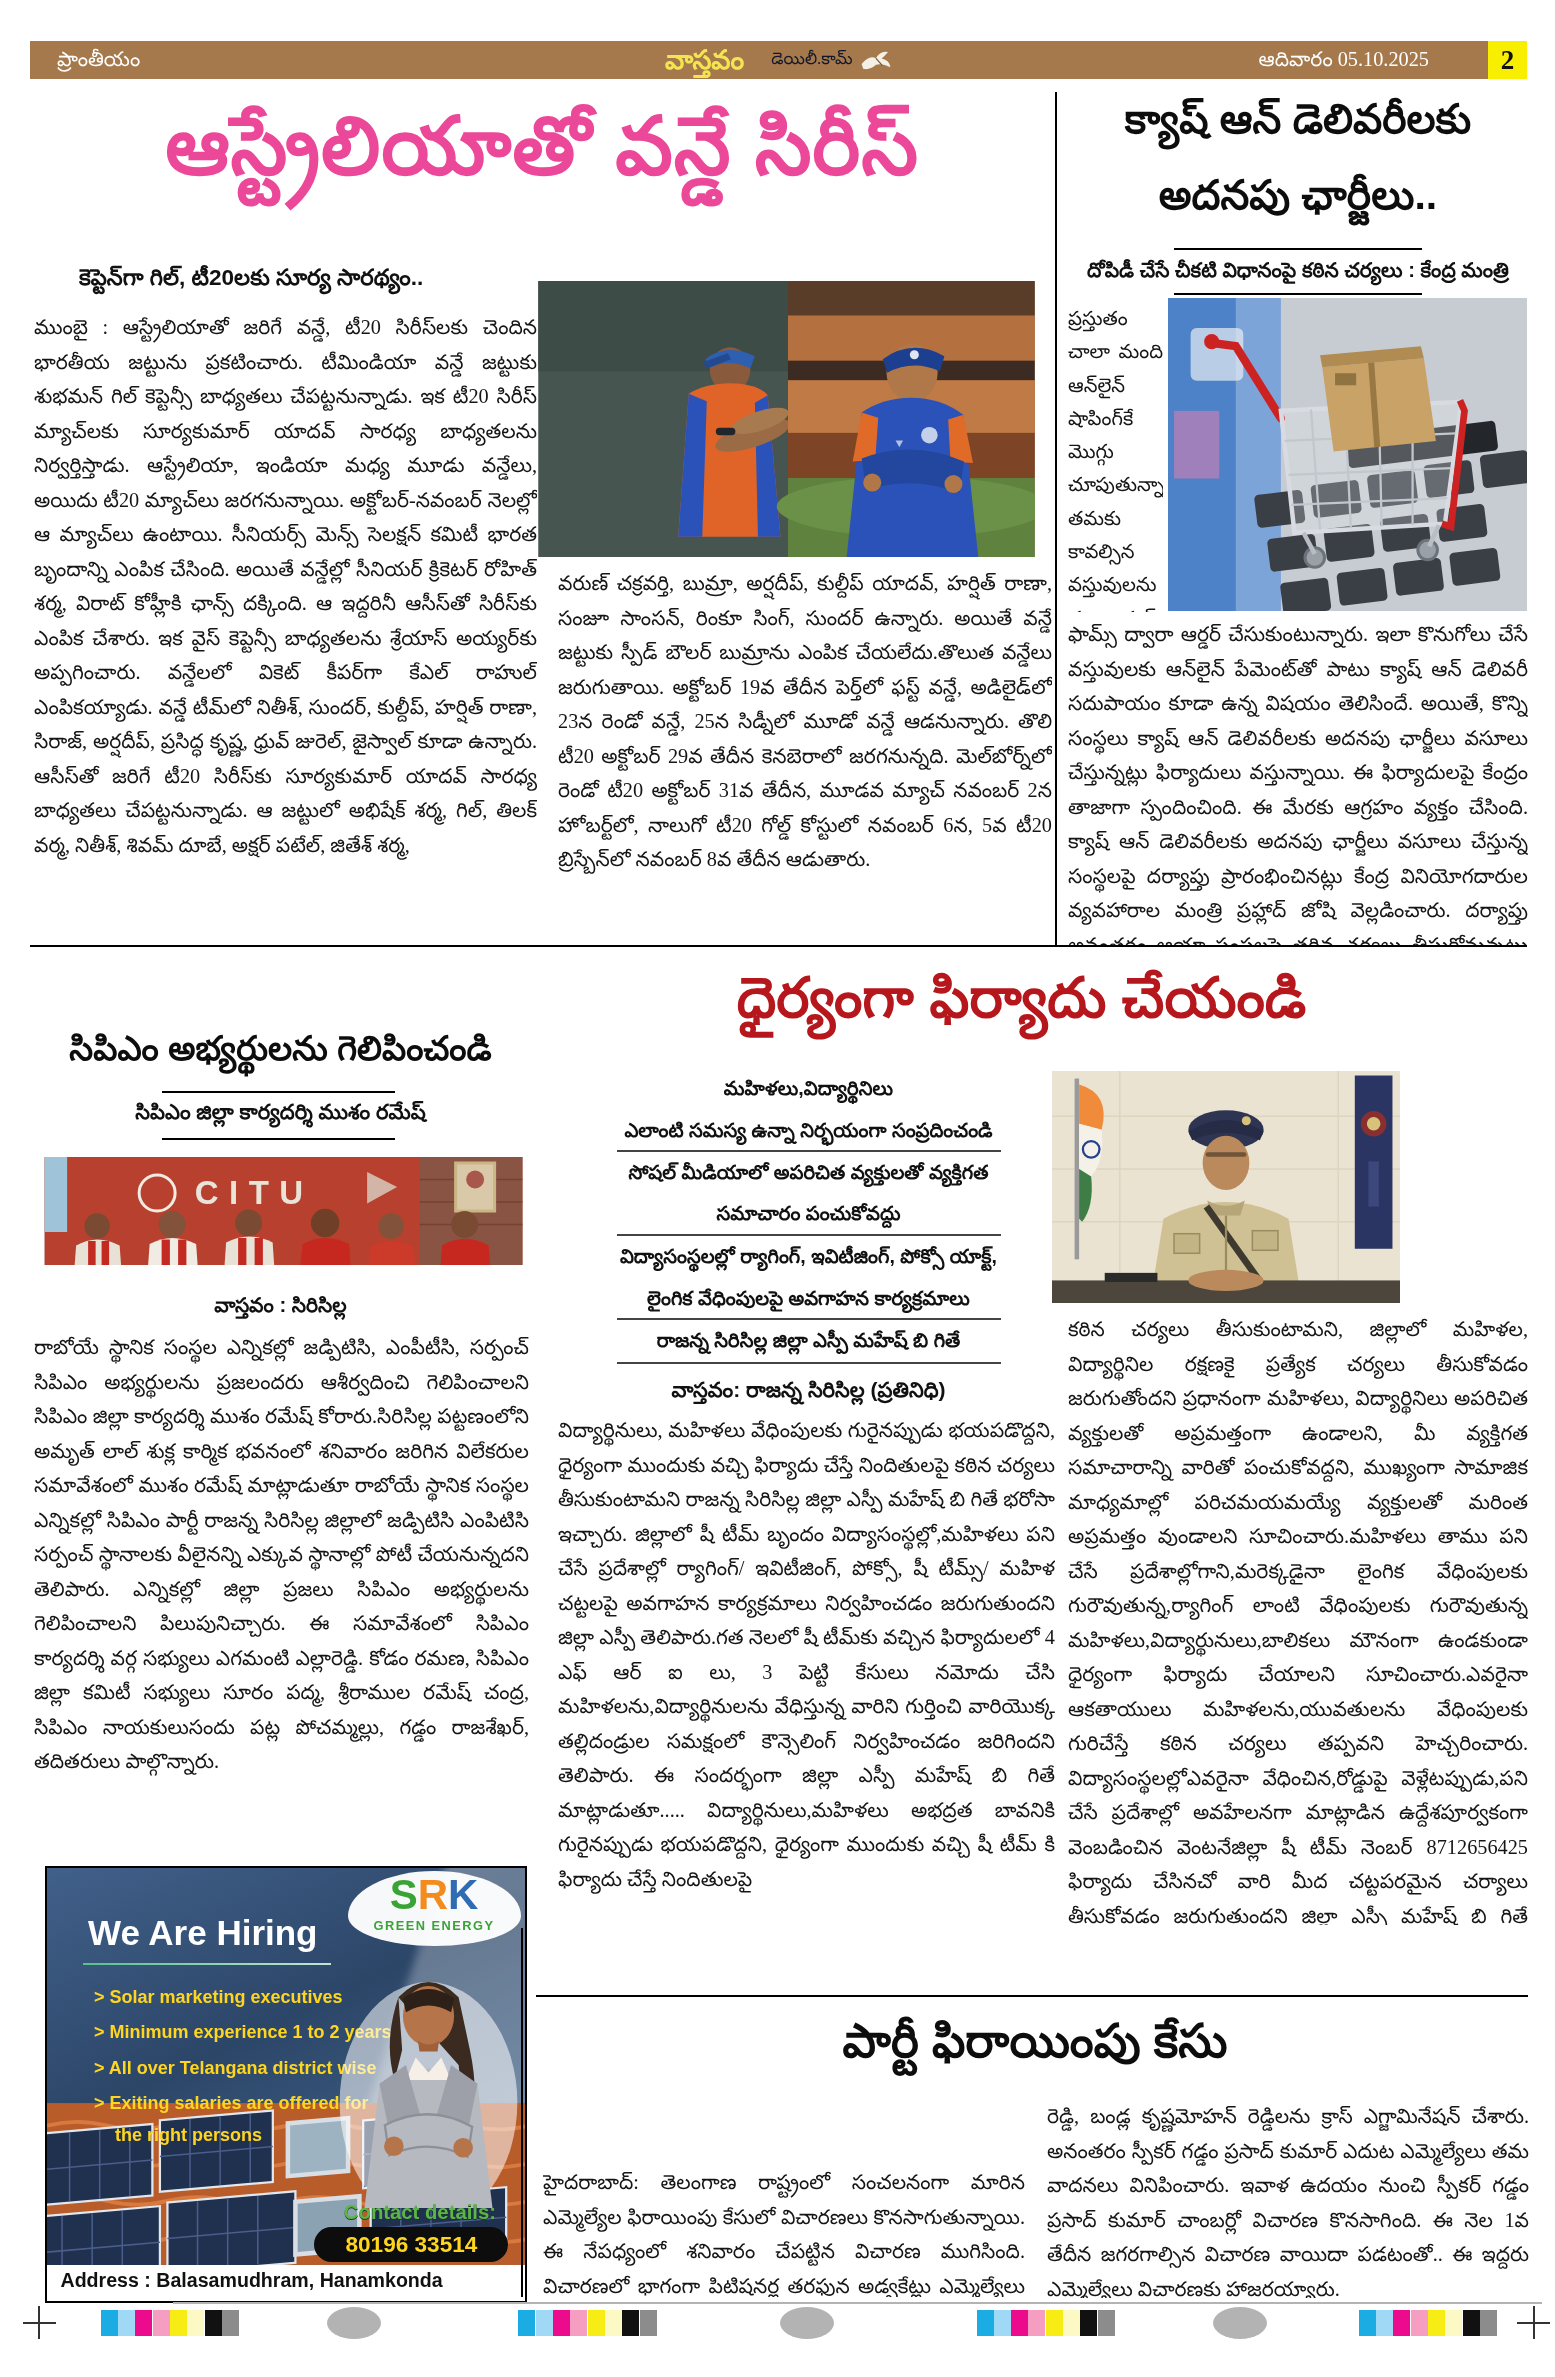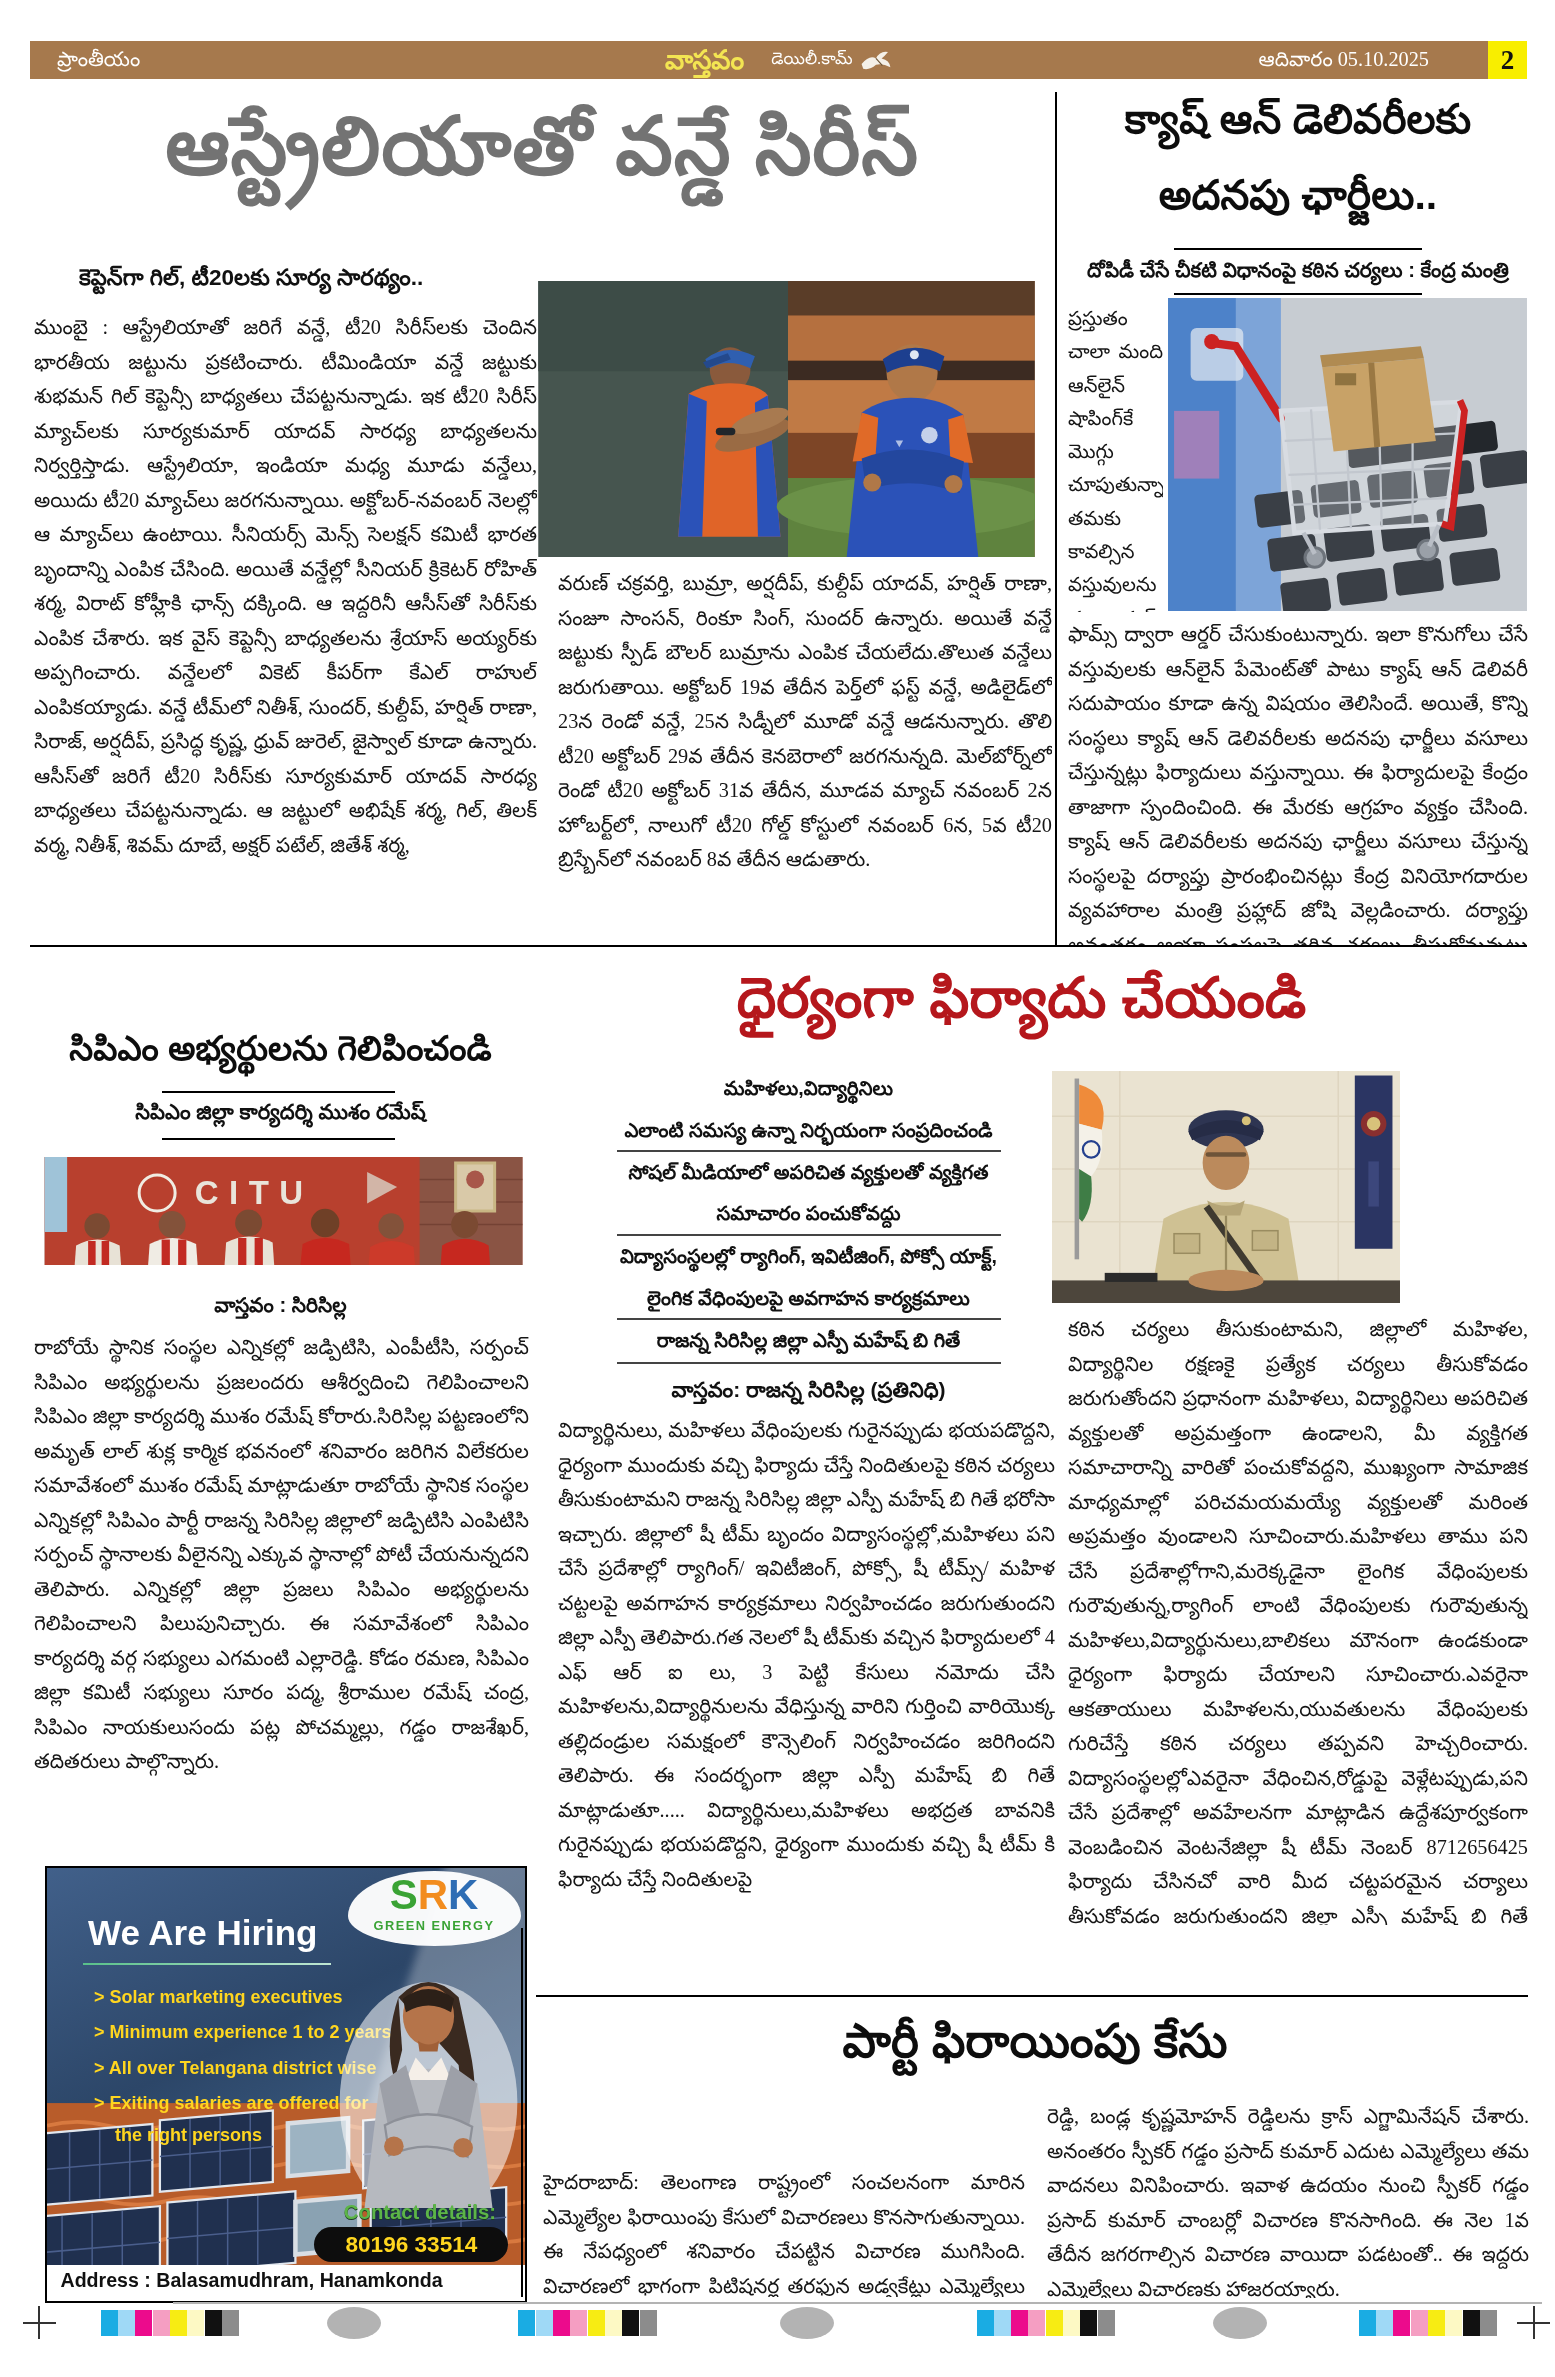--- a/index.html
+++ b/index.html
@@ -3,33 +3,33 @@
 <meta charset="utf-8">
 <style>
   html,body{margin:0;padding:0;background:#e8e8e8;}
   .page{position:relative;width:1555px;height:2377px;background:#ffffff;overflow:hidden;
         font-family:"Liberation Serif",serif;color:#141414;}
   .abs{position:absolute;}
   .rule{position:absolute;background:#000;}
   .grayline{position:absolute;background:#b3b3b3;}
   .tel-body{font-size:19.6px;line-height:1.7;text-align:justify;color:#151515;overflow:hidden;}
   .center{text-align:center;}
-  .headline-main{font-family:"Liberation Sans",sans-serif;font-weight:800;color:#737373;
+  .headline-main{font-family:"Liberation Sans",sans-serif;font-weight:800;color:#ec4899;
                  font-size:81px;line-height:1.55;text-align:center;letter-spacing:0.8px;}
   .headline-black{font-family:"Liberation Sans",sans-serif;font-weight:800;color:#0d0d0d;text-align:center;}
   .headline-red{font-family:"Liberation Sans",sans-serif;font-weight:800;color:#b5171c;text-align:center;}
   .subhead{font-family:"Liberation Sans",sans-serif;font-weight:bold;color:#111;}
   .photo{position:absolute;overflow:hidden;background:#ddd;}
   .photo svg{display:block;}
   
   .topbar{position:absolute;left:30px;top:41px;width:1497px;height:38px;background:#a6794d;}
   .topbar .sec{position:absolute;left:27px;top:6.8px;font-size:20.3px;color:#fff;}
   .topbar .brandwrap{position:absolute;left:0;right:0;top:0;height:38px;text-align:center;}
   .topbar .brand{font-size:27px;font-weight:bold;color:#f3e552;vertical-align:middle;line-height:38px;}
-  .topbar .brandsuffix{font-size:16.6px;color:#ffffff;vertical-align:middle;margin-left:24px;}
+  .topbar .brandsuffix{font-size:16.6px;color:#0f172a;vertical-align:middle;margin-left:24px;}
   .topbar .date{position:absolute;right:98px;top:6.8px;font-size:20.3px;color:#fff;}
   .pagenum{position:absolute;right:0;top:0;width:39px;height:38px;background:#f8ee00;color:#111;
            font-size:27px;font-weight:bold;text-align:center;line-height:38px;font-family:"Liberation Serif",serif;}
   
   .sp-point{position:absolute;left:561px;width:495px;text-align:center;font-family:"Liberation Sans",sans-serif;
             font-weight:bold;font-size:19.6px;color:#111;overflow:hidden;white-space:nowrap;}
   .thinrule{position:absolute;background:#444;height:1.5px;}
   
   .ad{position:absolute;left:45px;top:1866px;width:478px;height:433px;border:2.3px solid #000;
       background:linear-gradient(155deg,#41608a 0%,#2c4668 40%,#3c5d83 70%,#6d8db0 100%);overflow:hidden;}

